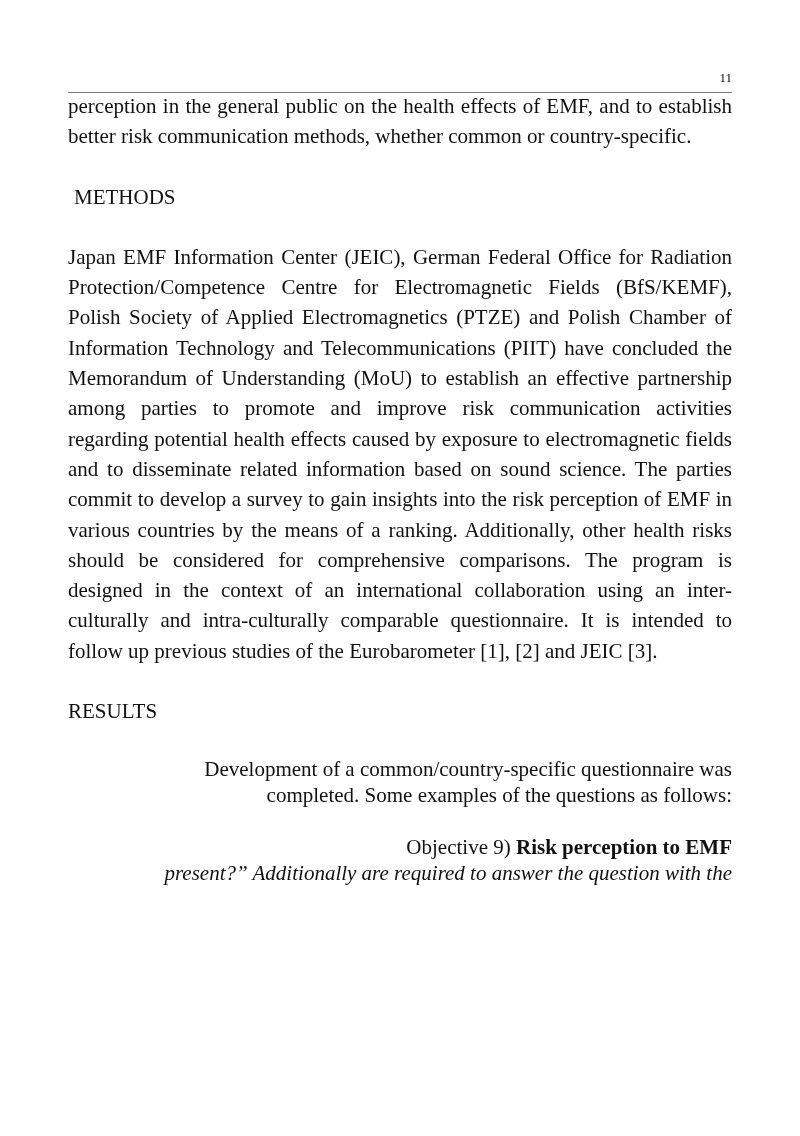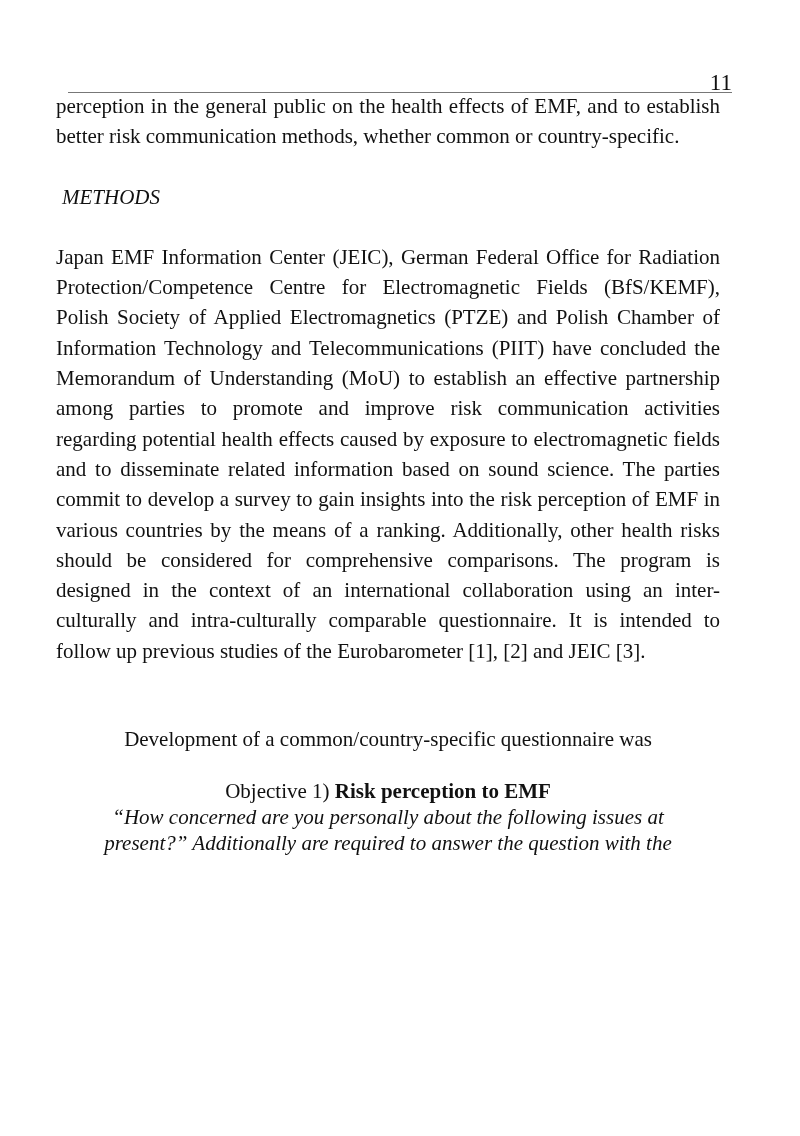--- a/index.html
+++ b/index.html
@@ -1,51 +1,52 @@
 <!DOCTYPE html>
 <html><head>
 <meta charset="utf-8">
 <style>
   html, body { margin: 0; padding: 0; background: #ffffff; }
   body { width: 800px; height: 1136px; position: relative; overflow: hidden;
          font-family: "Liberation Serif", "DejaVu Serif", serif; color: #111; }
-  .page-number { position: absolute; top: 70px; right: 68px; font-size: 23px; }
+  .page-number { position: absolute; top: 70px; right: 68px; font-size: 13px; }
   .rule { position: absolute; top: 92px; left: 68px; width: 664px; height: 0;
           border-top: 1.5px solid #777; }
-  .content { position: absolute; top: 91px; left: 56px; width: 664px; }
+  .content { position: absolute; top: 91px; left: 68px; width: 664px; }
   p { margin: 0; font-size: 21px; line-height: 30.3px; text-align: justify; }
   .heading { font-size: 21px; line-height: 30.3px; margin: 0; }
-  .left { text-align: center; }
+  .left { text-align: right; }
   .gap { height: 30px; }
   .ital { font-style: italic; }
   b { font-weight: bold; font-family: Liberation Serif, serif; }
   .obj-block p { line-height: 26px; }
 </style>
 </head>
 <body>
 
 <div class="page-number">11</div>
 <div class="rule"></div>
 
 <div class="content">
   <p>perception in the general public on the health effects of EMF, and to establish better risk communication methods, whether common or country-specific.</p>
 
   <div class="gap"></div>
-  <div class="heading" style="padding-left:6px;font-style:italic;">METHODS</div>
+  <div class="heading" style="padding-left:6px;">METHODS</div>
   <div class="gap"></div>
 
   <p>Japan EMF Information Center (JEIC), German Federal Office for Radiation Protection/Competence Centre for Electromagnetic Fields (BfS/KEMF), Polish Society of Applied Electromagnetics (PTZE) and Polish Chamber of Information Technology and Telecommunications (PIIT) have concluded the Memorandum of Understanding (MoU) to establish an effective partnership among parties to promote and improve risk communication activities regarding potential health effects caused by exposure to electromagnetic fields and to disseminate related information based on sound science. The parties commit to develop a survey to gain insights into the risk perception of EMF in various countries by the means of a ranking. Additionally, other health risks should be considered for comprehensive comparisons. The program is designed in the context of an international collaboration using an inter-culturally and intra-culturally comparable questionnaire. It is intended to follow up previous studies of the Eurobarometer [1], [2] and JEIC [3].</p>
 
   <div class="gap"></div>
+  <div class="heading">RESULTS</div>
   <div class="gap"></div>
 
   <div class="obj-block">
     <p class="left">Development of a common/country-specific questionnaire was</p>
+    <p class="left">completed. Some examples of the questions as follows:</p>
   </div>
 
   <div class="gap" style="height:26px;"></div>
 
   <div class="obj-block">
-    <p class="left"><span>Objective 1) </span><b>Risk perception to EMF</b></p>
-    <p class="left ital">“How concerned are you personally about the following issues at</p>
+    <p class="left"><span>Objective 9) </span><b>Risk perception to EMF</b></p>
     <p class="left ital">present?” Additionally are required to answer the question with the</p>
   </div>
 </div>
 
 </body></html>

